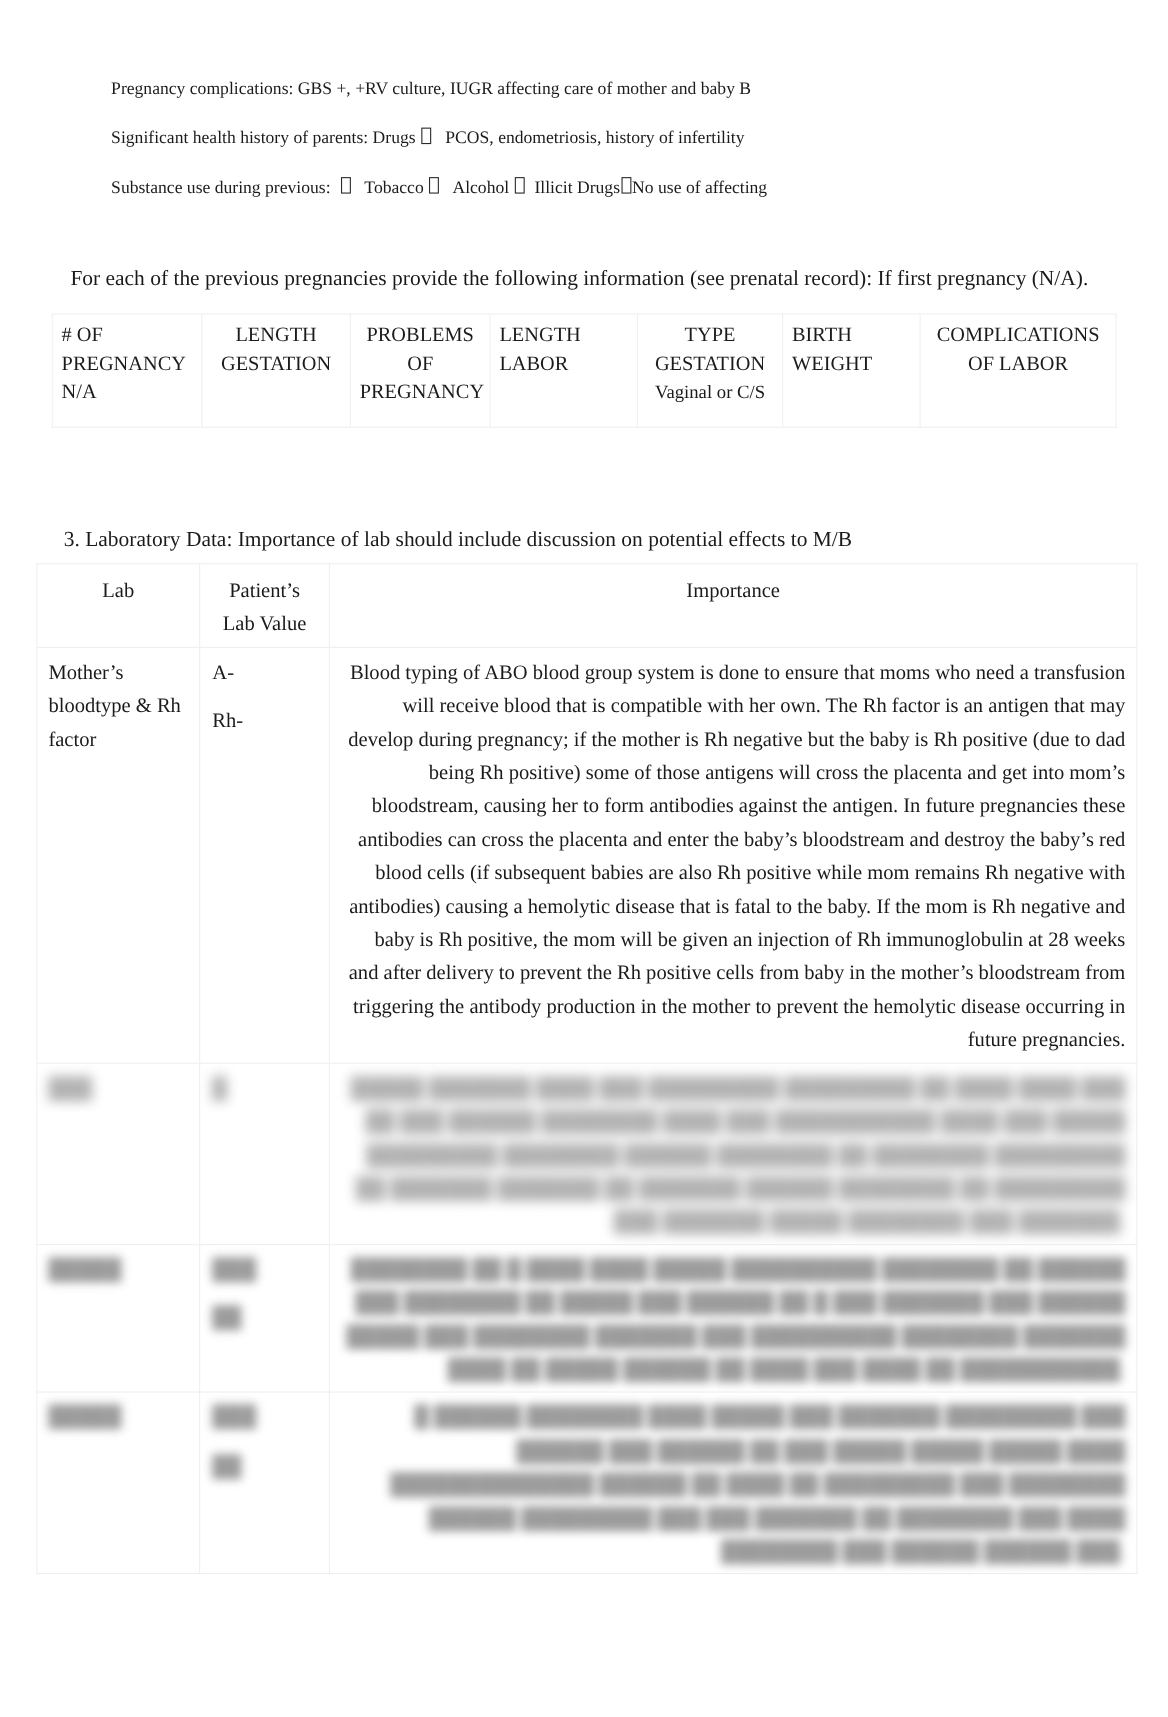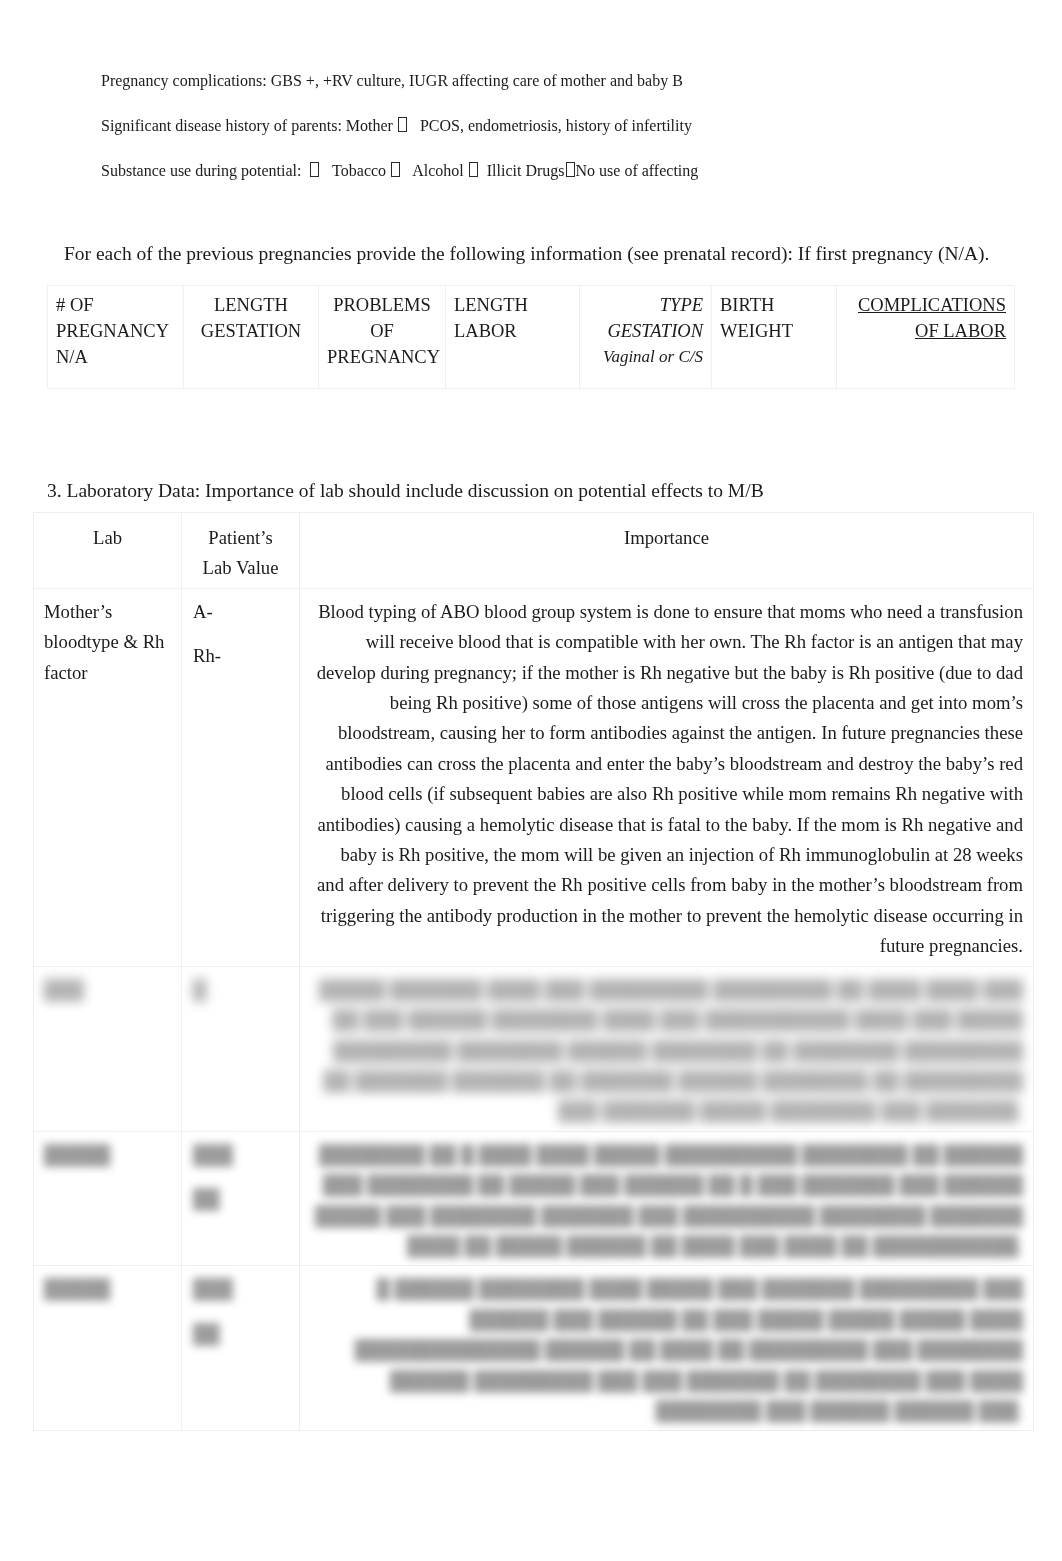--- a/index.html
+++ b/index.html
@@ -70,33 +70,33 @@
     vertical-align: top;
     padding: 6px 8px 0 8px;
     font-size: 18.5px;
     line-height: 26px;
     color: #1b1b1b;
   }
   .preg-table td.c0 { width: 136px; text-align: left; }
   .preg-table td.c1 { width: 135px; text-align: center; }
   .preg-table td.c2 { width: 127px; text-align: center; }
   .preg-table td.c3 { width: 134px; text-align: left; }
-  .preg-table td.c4 { width: 132px; text-align: right; font-style: italic; }
+  .preg-table td.c4 { width: 132px; text-align: center; }
   .preg-table td.c5 { width: 125px; text-align: left; }
-  .preg-table td.c6 { width: 178px; text-align: right; text-decoration: underline; }
+  .preg-table td.c6 { width: 178px; text-align: center; }
   .preg-table .sub {
     font-size: 17px;
     display: block;
   }
   .cell-line { display: block; }
 
   
   .lab-heading {
     position: absolute;
-    left: 47px;
+    left: 58px;
     top: 477px;
     font-size: 19.5px;
     line-height: 28px;
     white-space: nowrap;
   }
 
   
   .lab-table {
     position: absolute;
     left: 33px;
@@ -139,22 +139,22 @@
   .blur-row .lab-name { display: block; }
   .blur-row .imp-text { display: block; }
 </style>
 </head>
 <body>
 
 <div class="page">
 
   <div class="intro-block" id="intro-block">
       <div class="intro-line"><span>Pregnancy complications: GBS +, +RV culture, IUGR affecting care of mother and baby B</span></div>
-      <div class="intro-line"><span>Significant disease history of parents: Mother </span><span class="tofu"></span><span>   PCOS, endometriosis, history of infertility</span></div>
-      <div class="intro-line"><span>Substance use during potential:  </span><span class="tofu"></span><span>   Tobacco </span><span class="tofu"></span><span>   Alcohol </span><span class="tofu"></span><span>  Illicit Drugs</span><span class="tofu"></span><span>No use of affecting</span></div>
+      <div class="intro-line"><span>Significant health history of parents: Drugs </span><span class="tofu"></span><span>   PCOS, endometriosis, history of infertility</span></div>
+      <div class="intro-line"><span>Substance use during previous:  </span><span class="tofu"></span><span>   Tobacco </span><span class="tofu"></span><span>   Alcohol </span><span class="tofu"></span><span>  Illicit Drugs</span><span class="tofu"></span><span>No use of affecting</span></div>
     </div>
 
   <div class="prompt-prenatal">For each of the previous pregnancies provide the following information (see prenatal record): If first pregnancy (N/A).</div>
 
   <table class="preg-table">
     <tbody>
       <tr>
         <td class="c0">
           <span class="cell-line"># OF</span>
           <span class="cell-line">PREGNANCY</span>

